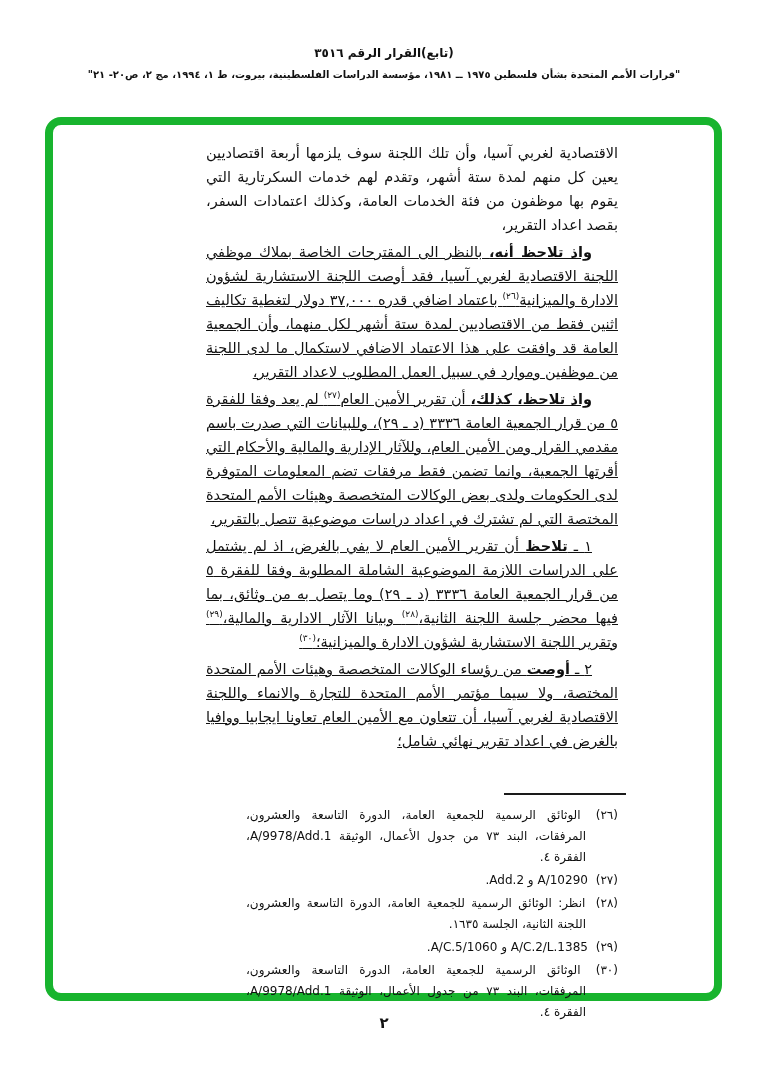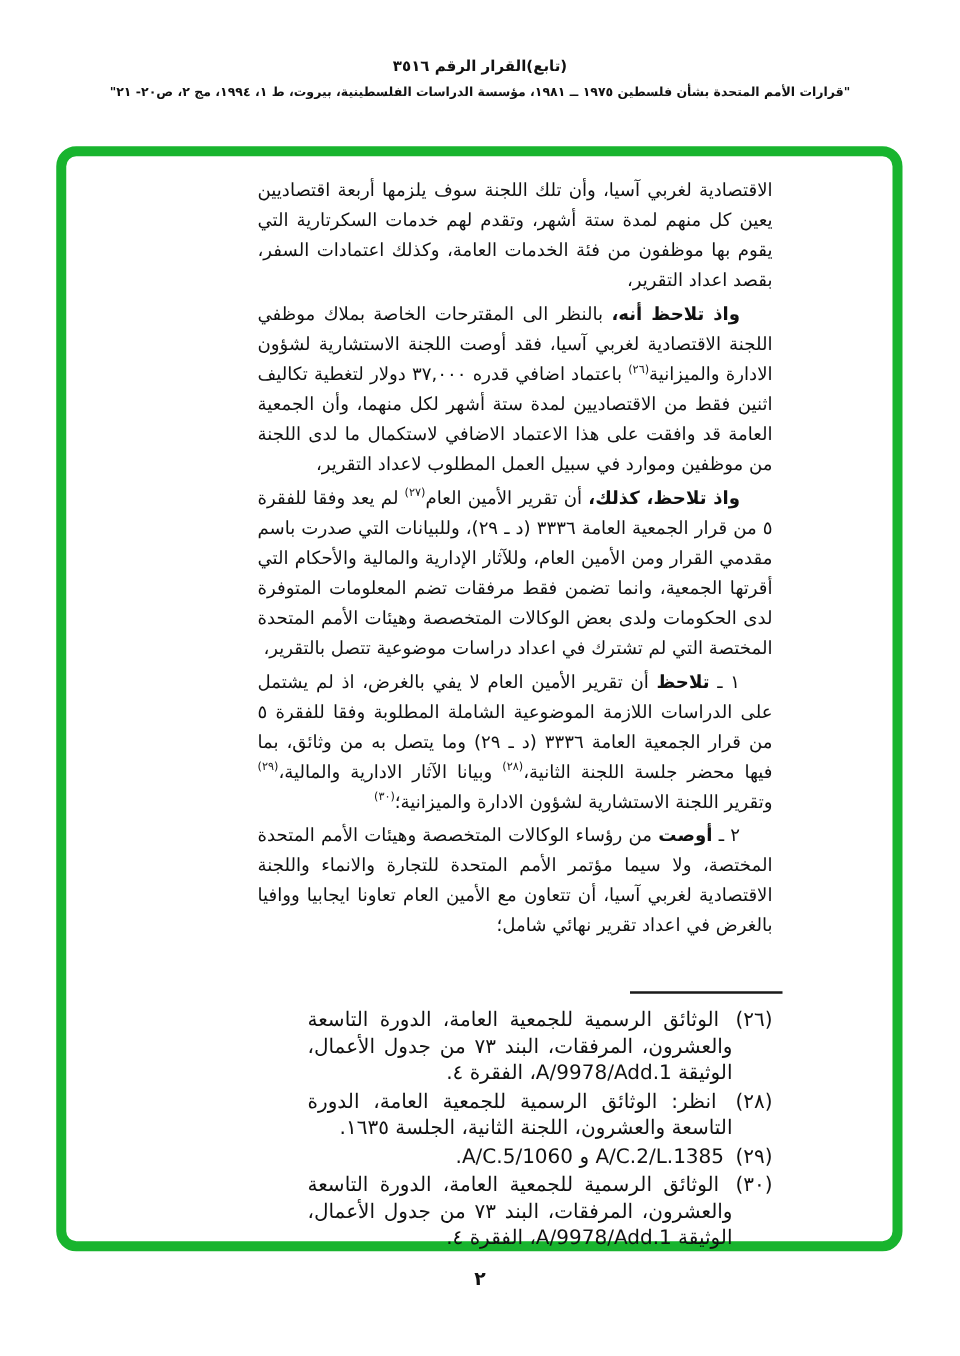--- a/index.html
+++ b/index.html
@@ -26,34 +26,34 @@
 
   .body-text {
     position: absolute; top: 16px; right: 96px; width: 424px;
     direction: rtl;
   }
   .para {
     font-size: 14.5px; line-height: 24px;
     text-align: justify;
     margin: 0 0 3px 12px;
   }
-  .para.indent { text-indent: 26px; }
+  .para.indent { text-indent: 26px; text-decoration: underline; }
   .b { font-weight: bold; }
   sup.fnref { font-size: 9px; line-height: 0; }
 
   .footnote-area {
     position: absolute; top: 668px; right: 96px; width: 372px;
     direction: rtl;
   }
   .fn-rule {
     width: 122px; height: 2px; background: #1a1a1a;
     margin: 0 -8px 10px 0;
   }
   .footnote {
-    font-size: 16px; line-height: 21px;
+    font-size: 12px; line-height: 21px;
     text-align: justify;
     padding-right: 32px; text-indent: -32px;
     margin: 0 0 2px 0;
   }
   .footnote .fn-num { margin-left: 4px; }
 
   .page-number {
     position: absolute; top: 1014px; left: 0; right: 0;
     text-align: center; font-size: 15px; font-weight: bold;
   }
@@ -73,20 +73,21 @@
         <p class="para"><span>الاقتصادية لغربي آسيا، وأن تلك اللجنة سوف يلزمها أربعة اقتصاديين يعين كل منهم لمدة ستة أشهر، وتقدم لهم خدمات السكرتارية التي يقوم بها موظفون من فئة الخدمات العامة، وكذلك اعتمادات السفر، بقصد اعداد التقرير،</span></p>
         <p class="para indent"><span class="b">واذ تلاحظ أنه،</span><span> بالنظر الى المقترحات الخاصة بملاك موظفي اللجنة الاقتصادية لغربي آسيا، فقد أوصت اللجنة الاستشارية لشؤون الادارة والميزانية</span><sup class="fnref">(٢٦)</sup><span> باعتماد اضافي قدره ٣٧,٠٠٠ دولار لتغطية تكاليف اثنين فقط من الاقتصاديين لمدة ستة أشهر لكل منهما، وأن الجمعية العامة قد وافقت على هذا الاعتماد الاضافي لاستكمال ما لدى اللجنة من موظفين وموارد في سبيل العمل المطلوب لاعداد التقرير،</span></p>
         <p class="para indent"><span class="b">واذ تلاحظ، كذلك،</span><span> أن تقرير الأمين العام</span><sup class="fnref">(٢٧)</sup><span> لم يعد وفقا للفقرة ٥ من قرار الجمعية العامة ٣٣٣٦ (د ـ ٢٩)، وللبيانات التي صدرت باسم مقدمي القرار ومن الأمين العام، وللآثار الإدارية والمالية والأحكام التي أقرتها الجمعية، وانما تضمن فقط مرفقات تضم المعلومات المتوفرة لدى الحكومات ولدى بعض الوكالات المتخصصة وهيئات الأمم المتحدة المختصة التي لم تشترك في اعداد دراسات موضوعية تتصل بالتقرير،</span></p>
         <p class="para indent"><span>١ ـ </span><span class="b">تلاحظ</span><span> أن تقرير الأمين العام لا يفي بالغرض، اذ لم يشتمل على الدراسات اللازمة الموضوعية الشاملة المطلوبة وفقا للفقرة ٥ من قرار الجمعية العامة ٣٣٣٦ (د ـ ٢٩) وما يتصل به من وثائق، بما فيها محضر جلسة اللجنة الثانية،</span><sup class="fnref">(٢٨)</sup><span> وبيانا الآثار الادارية والمالية،</span><sup class="fnref">(٢٩)</sup><span> وتقرير اللجنة الاستشارية لشؤون الادارة والميزانية؛</span><sup class="fnref">(٣٠)</sup></p>
         <p class="para indent"><span>٢ ـ </span><span class="b">أوصت</span><span> من رؤساء الوكالات المتخصصة وهيئات الأمم المتحدة المختصة، ولا سيما مؤتمر الأمم المتحدة للتجارة والانماء واللجنة الاقتصادية لغربي آسيا، أن تتعاون مع الأمين العام تعاونا ايجابيا ووافيا بالغرض في اعداد تقرير نهائي شامل؛</span></p>
       </div>
     <div class="footnote-area">
       <div class="fn-rule"></div>
       <div>
           <p class="footnote"><span class="fn-num">(٢٦) </span><span>الوثائق الرسمية للجمعية العامة، الدورة التاسعة والعشرون، المرفقات، البند ٧٣ من جدول الأعمال، الوثيقة A/9978/Add.1، الفقرة ٤.</span></p>
+          <p class="footnote"><span class="fn-num">(٢٧) </span><span>A/10290 و Add.2.</span></p>
           <p class="footnote"><span class="fn-num">(٢٨) </span><span>انظر: الوثائق الرسمية للجمعية العامة، الدورة التاسعة والعشرون، اللجنة الثانية، الجلسة ١٦٣٥.</span></p>
           <p class="footnote"><span class="fn-num">(٢٩) </span><span>A/C.2/L.1385 و A/C.5/1060.</span></p>
           <p class="footnote"><span class="fn-num">(٣٠) </span><span>الوثائق الرسمية للجمعية العامة، الدورة التاسعة والعشرون، المرفقات، البند ٧٣ من جدول الأعمال، الوثيقة A/9978/Add.1، الفقرة ٤.</span></p>
         </div>
     </div>
   </div>
 
   <div class="page-number">٢</div>
 
 </div>

